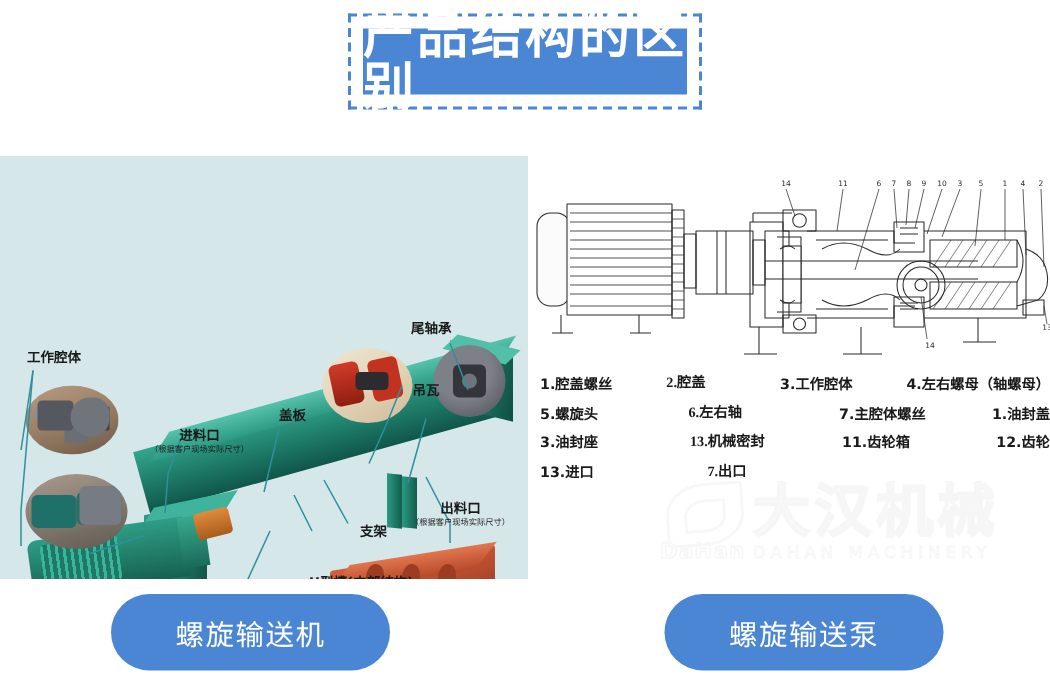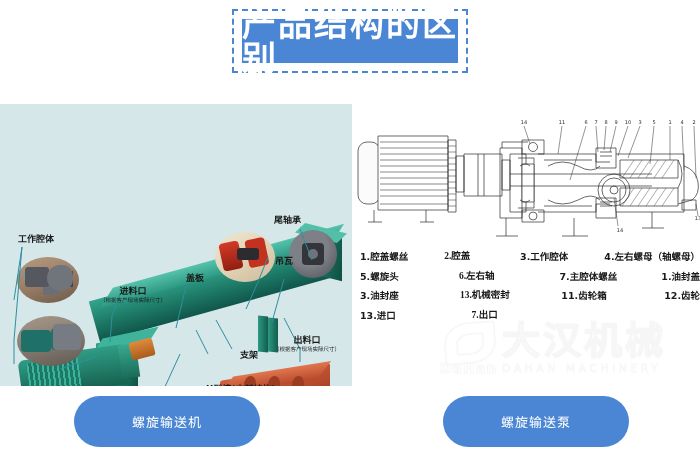--- a/index.html
+++ b/index.html
@@ -313,21 +313,21 @@
   }
 
   
   .btn {
     position: absolute;
     top: 396px;
     height: 51px;
     border-radius: 26px;
     background: #4a86d4;
     color: #ffffff;
-    font-size: 13px;
+    font-size: 19px;
     font-weight: normal;
     display: flex;
     align-items: center;
     justify-content: center;
     letter-spacing: 1px;
     cursor: pointer;
   }
   .btn-left  { left: 74px;  width: 186px; }
   .btn-right { left: 443px; width: 186px; }
 </style>

